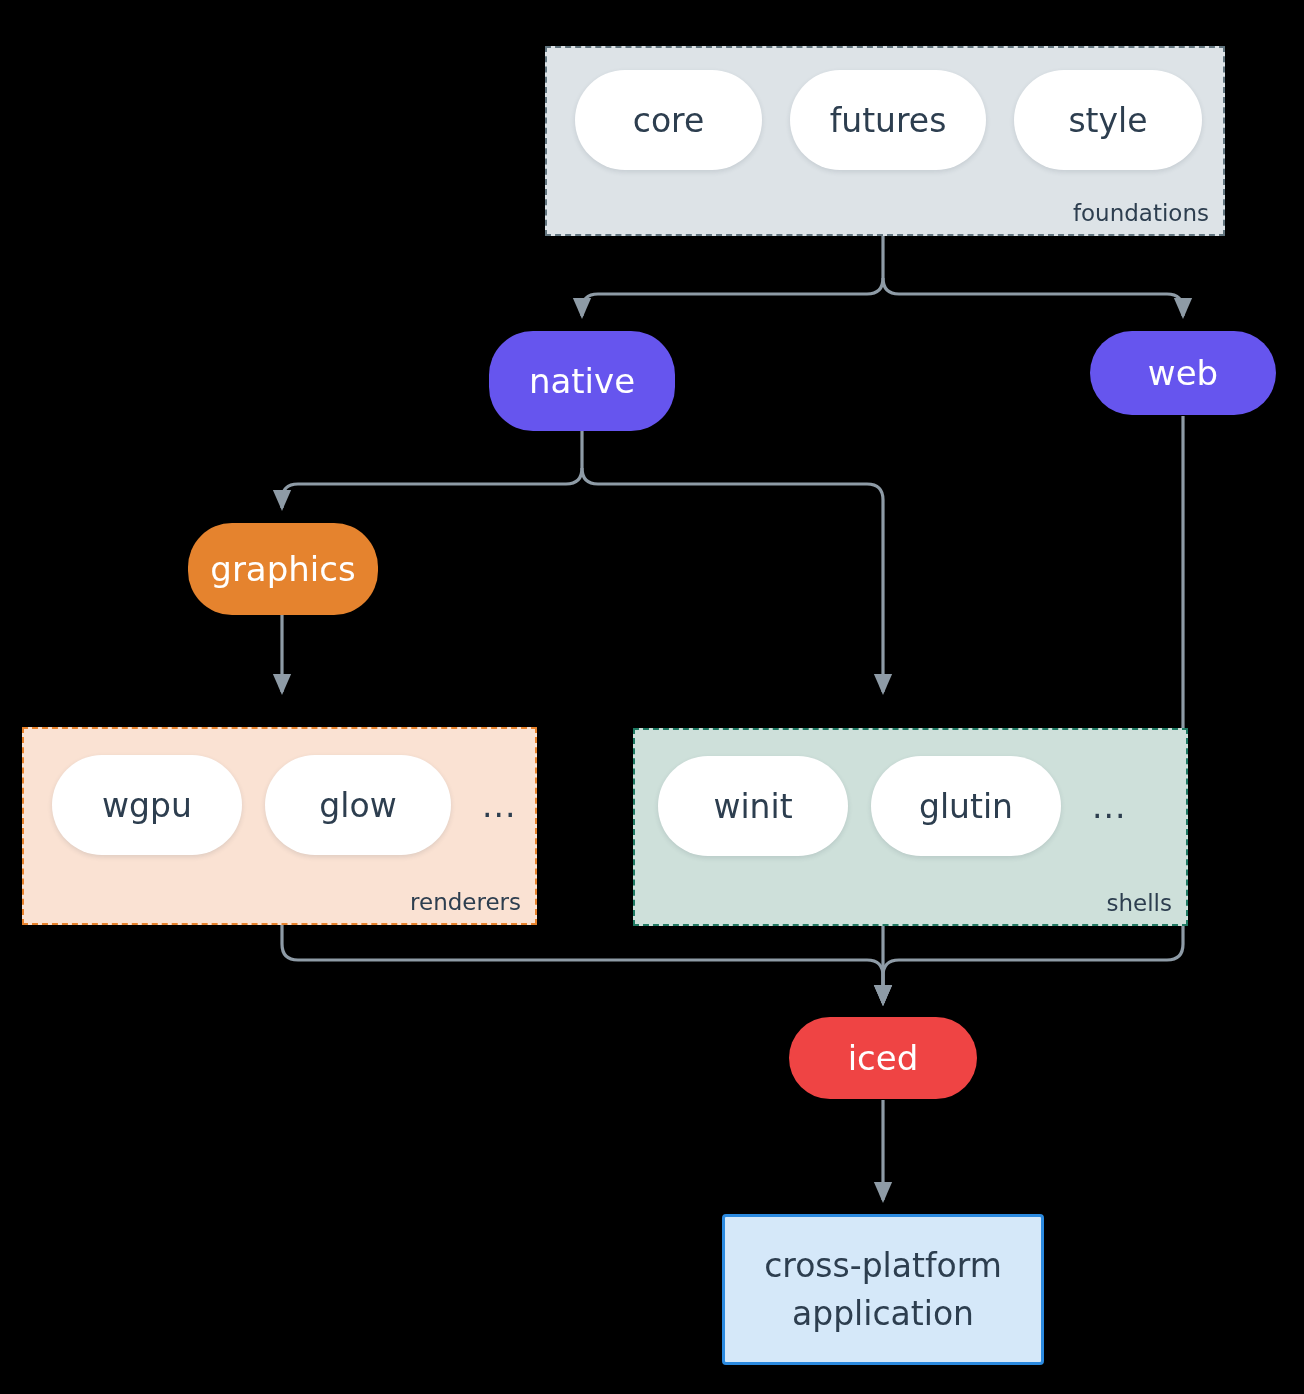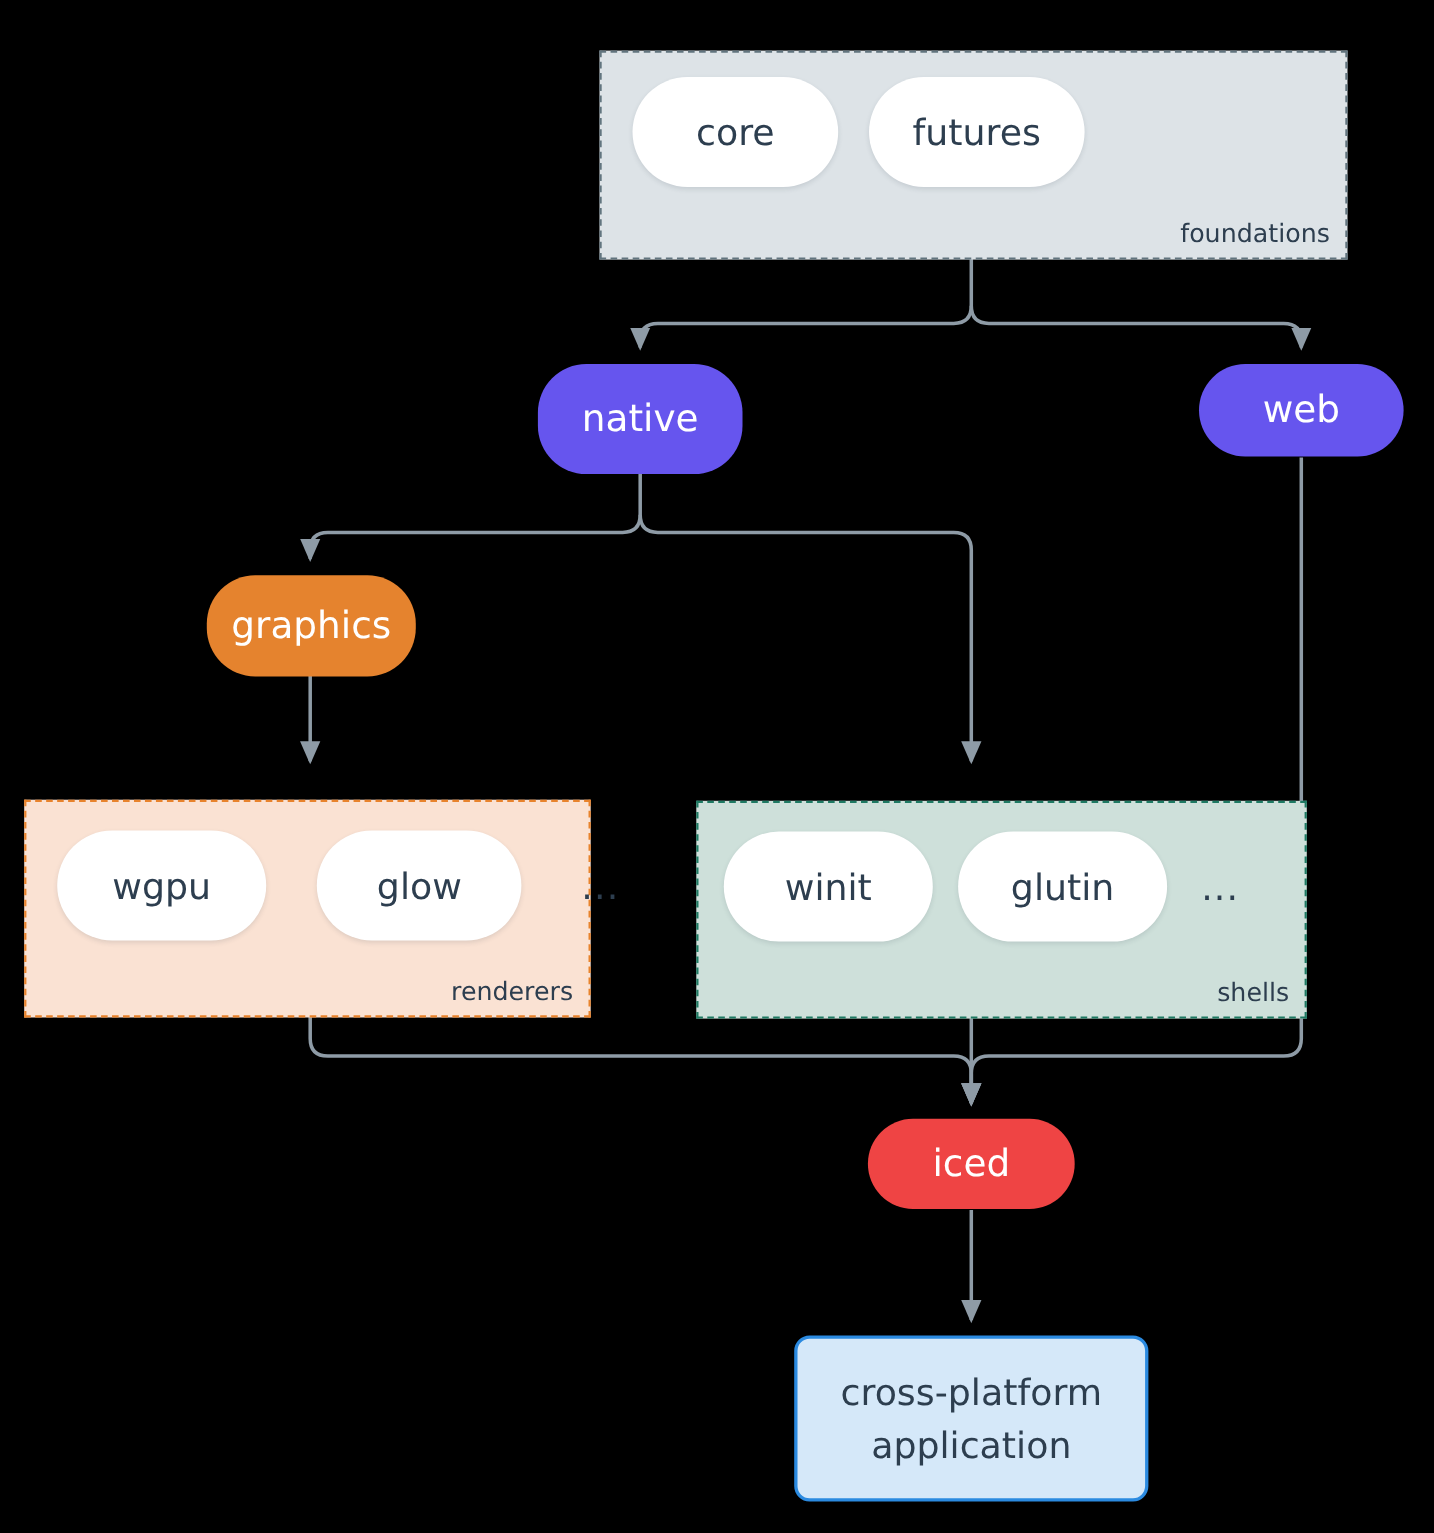--- a/index.html
+++ b/index.html
@@ -62,21 +62,21 @@
     top: 22px; padding-left: 28px; gap: 28px;
   }
 
   #cluster-renderers {
     left: 22px; top: 706px;
     width: 515px; height: 198px;
     background: #fae2d3;
     border-color: #e8832c;
   }
   #cluster-renderers .cluster-items {
-    top: 26px; padding-left: 28px; gap: 23px; justify-content: space-between;
+    top: 26px; padding-left: 28px; gap: 23px;
   }
   #cluster-renderers .cluster-label { color: #2d3e4f; }
 
   #cluster-shells {
     left: 633px; top: 707px;
     width: 555px; height: 198px;
     background: #cee0da;
     border-color: #1f7a63;
   }
   #cluster-shells .cluster-items {
@@ -153,21 +153,21 @@
   }
 
   
   #node-application {
     position: absolute;
     left: 722px; top: 1214px;
     width: 322px; height: 151px;
     box-sizing: border-box;
     background: #d5e8f9;
     border: 3px solid #2b8ae0;
-    border-radius: 14px;
+    border-radius: 4px;
     display: flex;
     flex-direction: column;
     align-items: center;
     justify-content: center;
     color: #2d3e4f;
     font-size: 33px;
     line-height: 1.45;
     text-align: center;
   }
 </style>
@@ -197,20 +197,21 @@
       <path d="M 1183 416 L 1183 944 Q 1183 960 1167 960 L 899 960 Q 883 960 883 976 L 883 1003" marker-end="url(#arrow)"></path>
 
       <path d="M 883 1100 L 883 1200" marker-end="url(#arrow)"></path>
     </g>
   </svg>
 
   <div class="cluster" id="cluster-foundations">
     <div class="cluster-items">
       <div class="pill pill-core">core</div>
       <div class="pill pill-futures">futures</div>
+      <div class="pill pill-style">style</div>
     </div>
     <div class="cluster-label">foundations</div>
   </div>
 
   <div class="cluster" id="cluster-renderers">
     <div class="cluster-items">
       <div class="pill pill-wgpu">wgpu</div>
       <div class="pill pill-glow">glow</div>
       <div class="ellipsis">...</div>
     </div>

